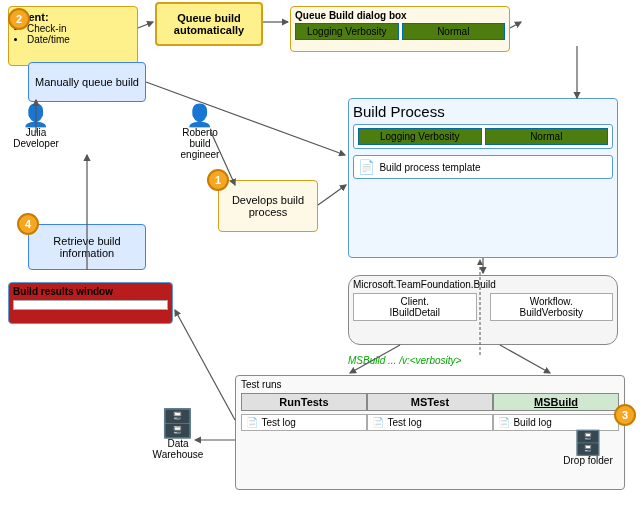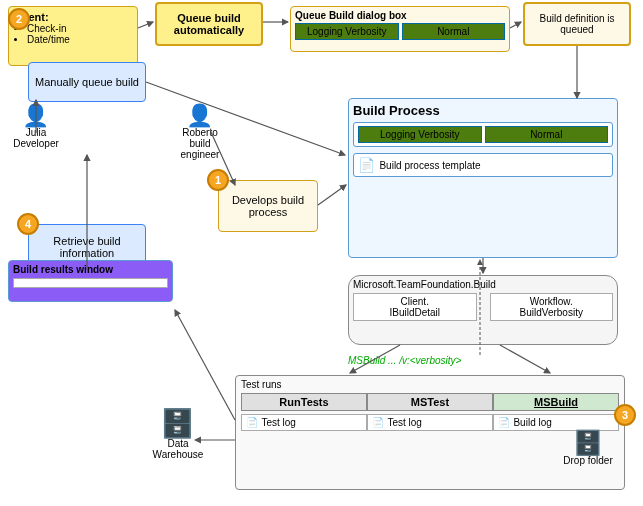--- a/index.html
+++ b/index.html
@@ -107,21 +107,21 @@
 
     
     .build-process-outer {
       left: 348px; top: 98px;
       width: 270px; height: 160px;
       background: #eef6ff;
       border: 1.5px solid #5b9bd5;
       border-radius: 4px;
       padding: 4px;
     }
-    .build-process-outer .bp-title { font-weight: bold; font-size: 13px; margin-bottom: 4px; }
+    .build-process-outer .bp-title { font-weight: normal; font-size: 15px; margin-bottom: 4px; }
 
     
     .build-def-inner {
       background: #fff;
       border: 1px solid #5b9bd5;
       border-radius: 3px;
       padding: 3px 4px;
       margin-bottom: 6px;
     }
     .build-def-inner .bd-title { font-size: 10px; font-weight: bold; margin-bottom: 3px; }
@@ -189,23 +189,23 @@
       padding: 2px 4px;
       font-size: 10px;
       display: flex;
       align-items: center;
       gap: 3px;
       margin-bottom: 2px;
     }
 
     
     .build-results-box {
-      left: 8px; top: 260px;
+      left: 8px; top: 282px;
       width: 165px; height: 42px;
-      background: #8b5cf6;
+      background: #b91c1c;
       border: 1.5px solid #5b9bd5;
       border-radius: 4px;
       padding: 3px 4px;
     }
     .build-results-box .br-title { font-size: 10px; font-weight: bold; margin-bottom: 3px; }
     .br-bar {
       height: 10px;
       background: #fff;
       border: 1px solid #aaa;
       width: 100%;
@@ -343,23 +343,20 @@
   </div>
 
   <div class="box queue-dialog-box">
     <div class="label">Queue Build dialog box</div>
     <div class="inner-row">
       <div class="cell-box">Logging Verbosity</div>
       <div class="cell-box">Normal</div>
     </div>
   </div>
 
-  <div class="box queued-box">
-    <span>Build definition is queued</span>
-  </div>
 
   <div class="box manual-queue-box">
     <span>Manually queue build</span>
   </div>
 
   <div class="person" style="left:6px;top:105px;">
     <div class="person-icon">👤</div>
     <div>Julia</div>
     <div>Developer</div>
   </div>

